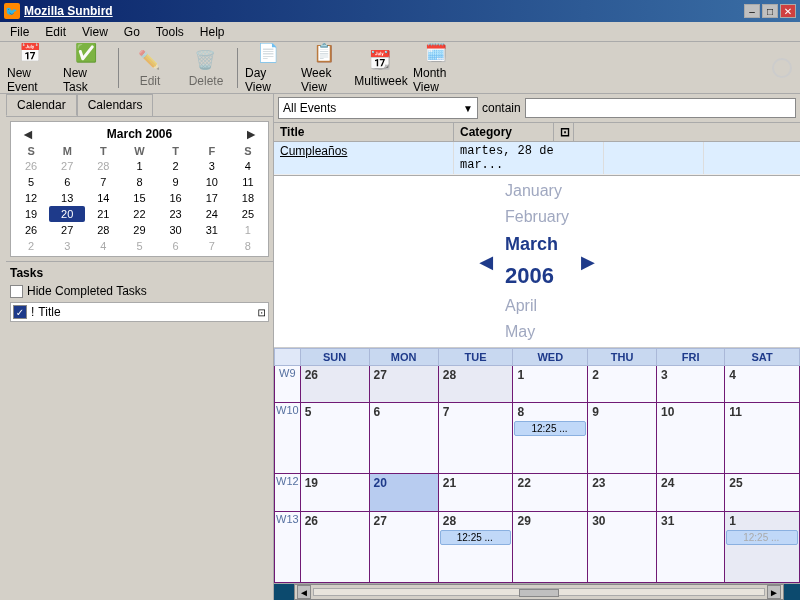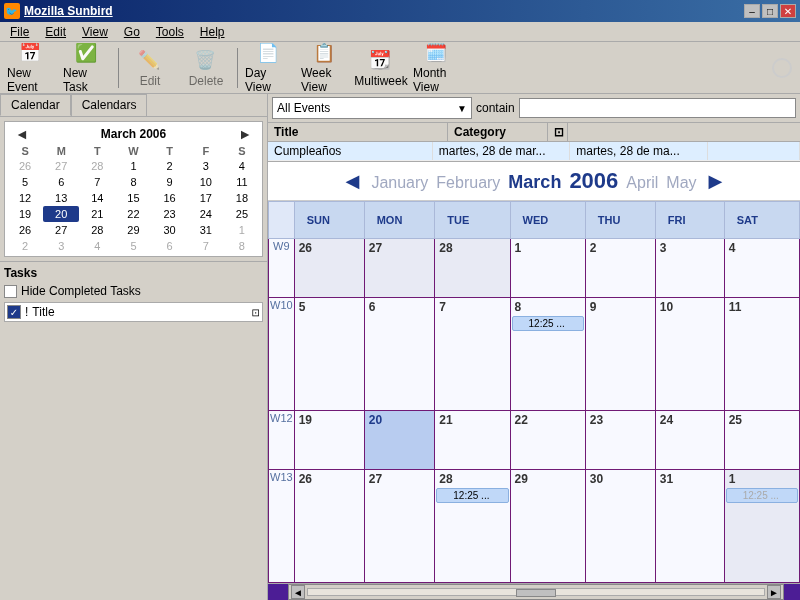--- a/index.html
+++ b/index.html
@@ -23,21 +23,20 @@
     .tb-btn.close { background: #d04040; color: white; }
 
     
     .menu-bar {
       background: #d4d0c8;
       border-bottom: 1px solid #aaa;
       height: 20px;
       display: flex;
       align-items: center;
       padding: 0 2px;
-      text-decoration: underline;
     }
     .menu-item { padding: 2px 8px; cursor: pointer; font-size: 12px; }
 
     
     .toolbar {
       background: #d4d0c8;
       border-bottom: 1px solid #aaa;
       height: 52px;
       display: flex;
       align-items: center;
@@ -57,20 +56,21 @@
       font-size: 11px;
     }
     .toolbar-icon { width: 24px; height: 24px; margin-bottom: 2px; display: flex; align-items: center; justify-content: center; font-size: 18px; }
     .toolbar-separator { width: 1px; height: 40px; background: #888; margin: 0 2px; }
     .toolbar-btn.disabled { opacity: 0.5; cursor: default; }
 
     
     .main-area {
       display: flex;
       height: calc(600px - 22px - 20px - 52px);
+      margin-left: 6px;
     }
 
     
     .sidebar {
       width: 268px;
       background: #d4d0c8;
       border-right: 1px solid #aaa;
       display: flex;
       flex-direction: column;
     }
@@ -140,21 +140,21 @@
       padding: 2px;
       gap: 4px;
     }
     .tasks-check { width: 14px; height: 14px; border: 1px solid #888; background: #1e3a8a; display: flex; align-items: center; justify-content: center; color: white; font-size: 10px; }
 
     
     .content-area {
       flex: 1;
       display: flex;
       flex-direction: column;
-      background: #4c1d95;
+      background: #0c4a6e;
       overflow: hidden;
     }
 
     
     .filter-bar {
       display: flex;
       align-items: center;
       padding: 3px 4px;
       border-bottom: 1px solid #aaa;
       background: #d4d0c8;
@@ -214,43 +214,43 @@
     .cal-nav {
       display: flex;
       align-items: center;
       justify-content: center;
       padding: 6px;
       gap: 12px;
       border-bottom: 1px solid #ccc;
       background: white;
     }
     .cal-nav-arrow { font-size: 18px; color: #1e3a8a; cursor: pointer; }
-    .cal-nav-months { display: flex; align-items: baseline; gap: 8px; }
+    .cal-nav-months { display: flex; align-items: baseline; gap: 8px; flex-direction: column; }
     .cal-month-other { font-size: 16px; color: #a0a8c0; }
     .cal-month-current { font-size: 18px; font-weight: bold; color: #1e3a8a; }
     .cal-year { font-size: 22px; font-weight: bold; color: #1e3a8a; }
 
     
     .cal-grid-container {
       flex: 1;
       overflow: hidden;
       padding: 0;
     }
     .cal-grid {
       width: 100%;
       height: 100%;
       border-collapse: collapse;
     }
     .cal-grid th {
       background: #c8d8f0;
       border: 1px solid #aab8d8;
-      text-align: left;
+      text-align: center;
       font-size: 11px;
       font-weight: bold;
-      padding: 12px;
+      padding: 2px;
       color: #1e3a8a;
       width: 14.28%;
     }
     .cal-grid td {
       border: 1px solid #701a75;
       vertical-align: top;
       font-size: 11px;
       padding: 1px;
       background: #f8f9ff;
       min-height: 70px;
@@ -471,23 +471,22 @@
       <input class="filter-input" type="text" style="">
     </div>
 
     <div class="events-list">
       <div class="events-header">
         <div class="events-header-cell" style="width:180px;">Title</div>
         <div class="events-header-cell" style="width:100px;">Category</div>
         <div class="events-header-cell" style="width:20px;">⊡</div>
       </div>
       <div class="events-row">
-        <div class="events-cell" style="width:180px;">Cumpleaños</div>
-        <div class="events-cell" style="width:150px;">martes, 28 de mar...</div>
-        <div class="events-cell" style="width:150px;">martes, 28 de ma...</div>
+        <div class="events-cell" style="width:180px;text-decoration:underline;">Cumpleaños</div>
+        <div class="events-cell" style="width:150px;font-family:Liberation Mono, monospace;">martes, 28 de mar...</div>
         <div class="events-cell" style="width:100px;"></div>
       </div>
     </div>
 
     <div class="cal-view">
 
       <div class="cal-nav">
         <span class="cal-nav-arrow">◀</span>
         <div class="cal-nav-months">
           <span class="cal-month-other">January</span>

